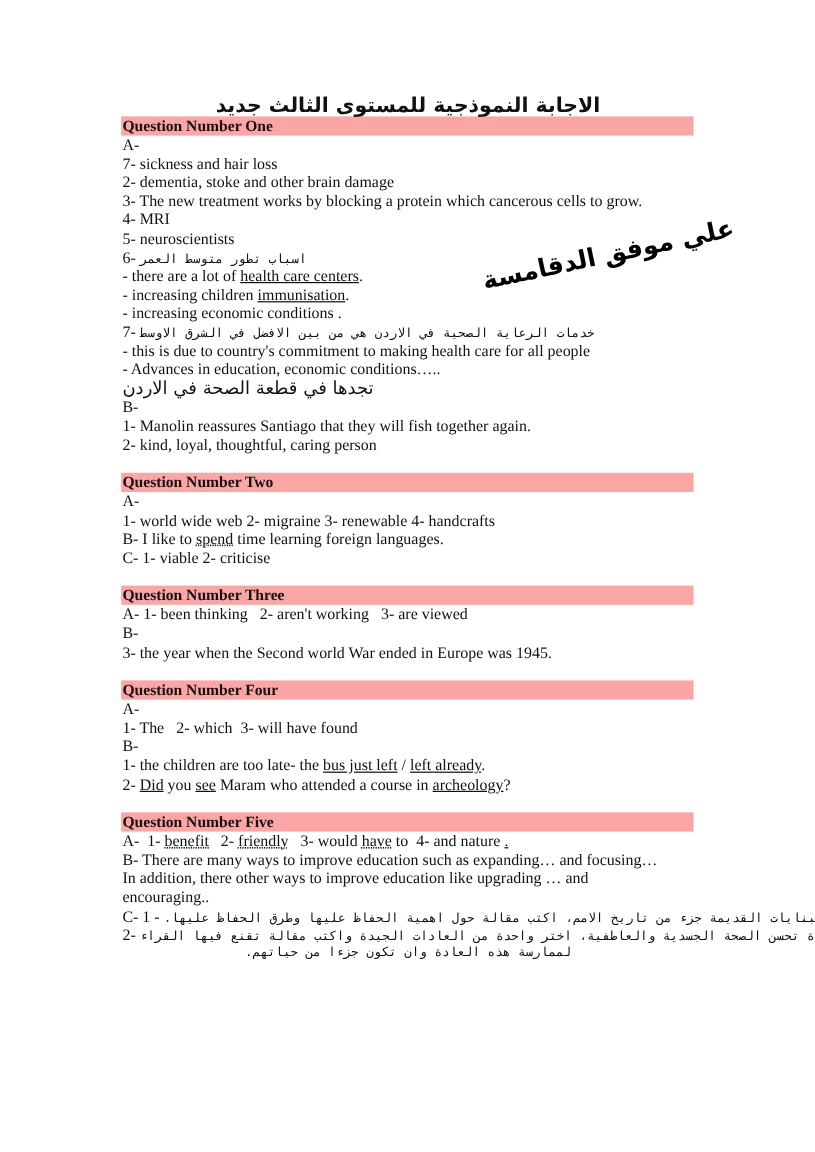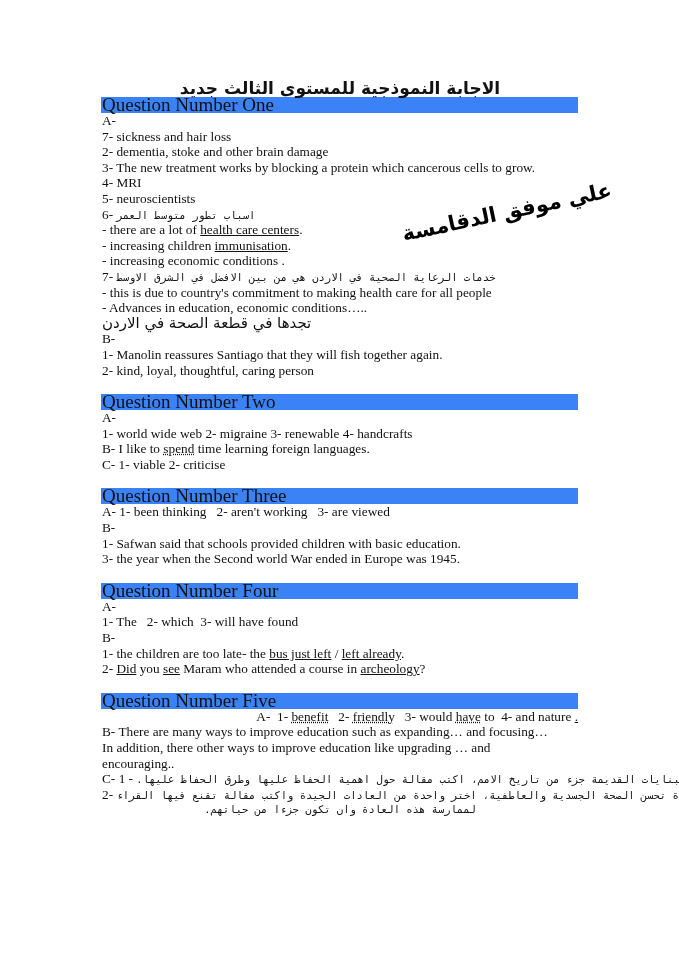--- a/index.html
+++ b/index.html
@@ -6,21 +6,21 @@
     body {
       width: 679px; height: 960px; background: #ffffff; position: relative; overflow: hidden;
       font-family: "Liberation Serif", "DejaVu Serif", serif; color: #111;
     }
     .page { position: absolute; left: 102px; top: 80px; width: 476px; }
     .title {
       text-align: center; font-family: "DejaVu Sans", sans-serif; font-weight: bold;
       font-size: 17px; height: 17px; line-height: 17px; direction: rtl; color: #111;
     }
     .qhead {
-      background: #3b82f6; font-weight: normal; font-size: 19px; height: 16px; line-height: 16px;
+      background: #fca5a5; font-weight: bold; font-size: 13px; height: 16px; line-height: 16px;
       padding-left: 1px; margin-left: -1px; width: 476px;
     }
     .line { font-size: 13.3px; line-height: 15.6px; height: 15.6px; white-space: nowrap; }
     .ar {
       font-family: Liberation Mono, monospace; font-size: 10.5px; direction: rtl; unicode-bidi: embed;
     }
     .ar-right { text-align: left; direction: rtl; font-family: "DejaVu Sans", sans-serif; font-size: 15px; }
     .ar-left { text-align: center; font-family: "DejaVu Sans", sans-serif; font-size: 10.5px; }
     .u { text-decoration: underline; }
     .wavy { text-decoration: underline dotted; }
@@ -68,34 +68,33 @@
   <div class="qhead">Question Number Two</div>
   <div class="line">A-</div>
   <div class="line">1- world wide web 2- migraine 3- renewable 4- handcrafts</div>
   <div class="line"><span>B- I like to </span><span class="wavy">spend</span><span> time learning foreign languages.</span></div>
   <div class="line">C- 1- viable 2- criticise</div>
   <div class="gap"></div>
 
   <div class="qhead">Question Number Three</div>
   <div class="line" style="white-space: pre;">A- 1- been thinking   2- aren't working   3- are viewed</div>
   <div class="line">B-</div>
-  <div class="line">1- Safwan said that schools provided children with basic education.</div>
   <div class="line">3- the year when the Second world War ended in Europe was 1945.</div>
   <div class="gap"></div>
 
   <div class="qhead">Question Number Four</div>
   <div class="line">A-</div>
   <div class="line" style="white-space: pre;">1- The   2- which  3- will have found</div>
   <div class="line">B-</div>
   <div class="line"><span>1- the children are too late- the </span><span class="u">bus just left</span><span style="white-space: pre;"> / </span><span class="u">left already</span><span>.</span></div>
   <div class="line" style="white-space: pre;"><span>2- </span><span class="u">Did</span><span> you </span><span class="u">see</span><span> Maram who attended a course in </span><span class="u">archeology</span><span>?</span></div>
   <div class="gap"></div>
 
   <div class="qhead">Question Number Five</div>
-  <div class="line" style="white-space: pre; text-align: right;"><span>A-  1- </span><span class="wavy">benefit</span><span>   2- </span><span class="wavy">friendly</span><span>   3- would </span><span class="wavy">have</span><span> to  4- and nature </span><span class="u">.</span></div>
+  <div class="line" style="white-space: pre;"><span>A-  1- </span><span class="wavy">benefit</span><span>   2- </span><span class="wavy">friendly</span><span>   3- would </span><span class="wavy">have</span><span> to  4- and nature </span><span class="u">.</span></div>
   <div class="line">B- There are many ways to improve education such as expanding… and focusing…</div>
   <div class="line">In addition, there other ways to improve education like upgrading … and</div>
   <div class="line">encouraging..</div>
   <div class="line">
     <span>C-</span>
     <span>1 -</span>
     <span class="ar">البنايات القديمة جزء من تاريخ الامم، اكتب مقالة حول اهمية الحفاظ عليها وطرق الحفاظ عليها.</span>
   </div>
   <div class="line">
     <span>2-</span>

